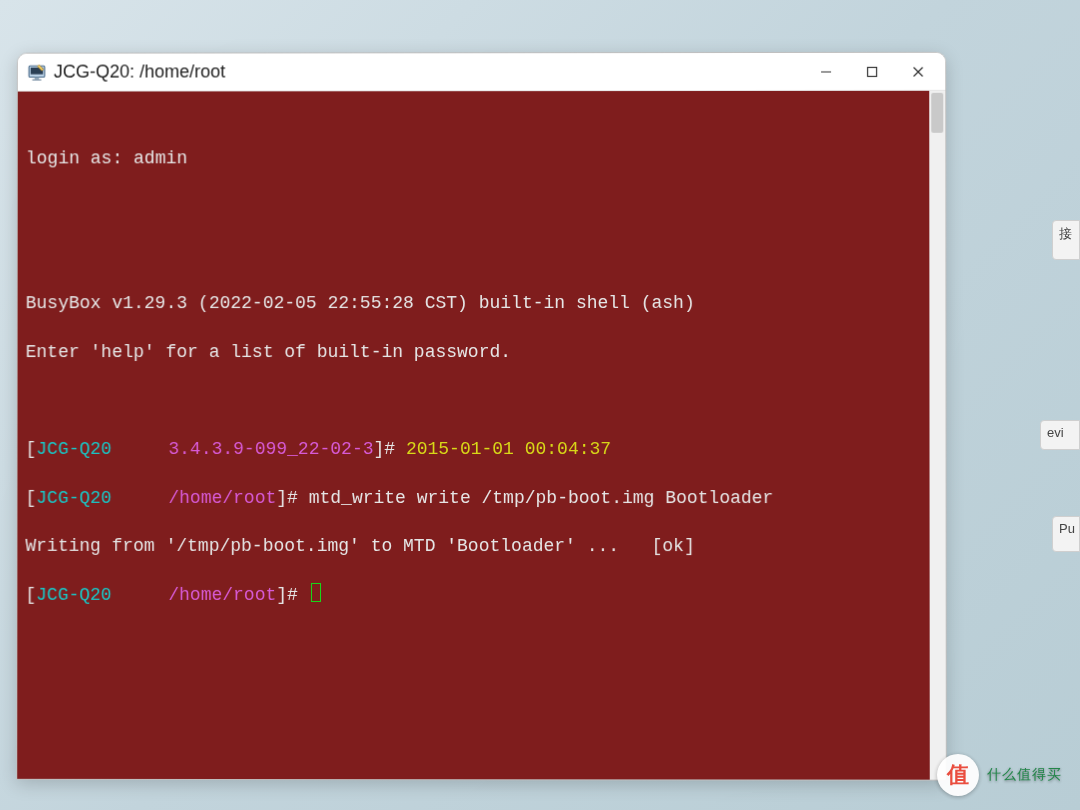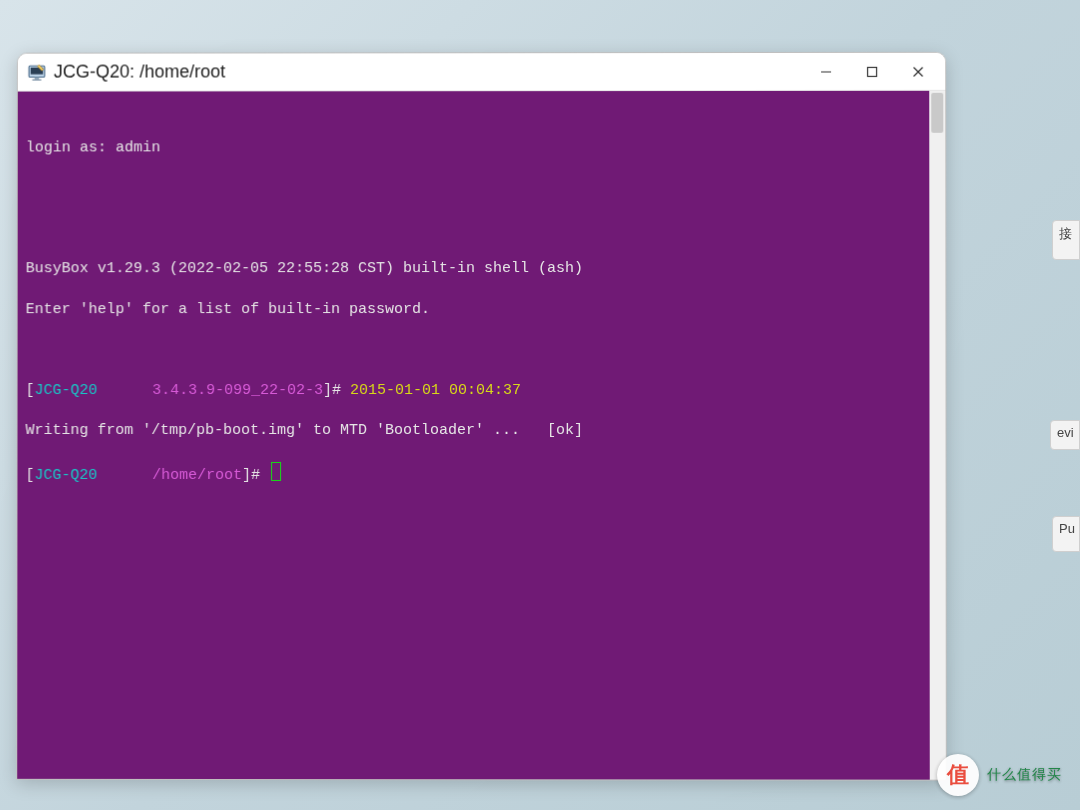--- a/index.html
+++ b/index.html
@@ -14,21 +14,21 @@
     position: absolute;
     right: 0;
     background: #f3f3f3;
     border: 1px solid #cfcfcf;
     border-radius: 4px 0 0 4px;
     font-size: 13px;
     color: #444;
     padding: 4px 6px;
   }
   .bg1 { top: 220px; height: 40px; width: 28px; }
-  .bg2 { top: 420px; height: 30px; width: 30px; }
+  .bg2 { top: 420px; height: 30px; width: 40px; }
   .bg3 { top: 516px; height: 36px; width: 28px; }
 
   .window {
     position: absolute;
     left: 16px;
     top: 52px;
     width: 930px;
     height: 728px;
     background: #ffffff;
     border: 1px solid #bfbfbf;
@@ -66,24 +66,24 @@
   }
   .winbtn {
     width: 46px; height: 32px;
     display: flex; align-items: center; justify-content: center;
     color: #333;
   }
   .winbtn svg { width: 12px; height: 12px; display:block; }
 
   .terminal {
     flex: 1 1 auto;
-    background: #701a75;
+    background: #7f1d1d;
     color: #e6e6e6;
     font-family: "Consolas", "Courier New", monospace;
-    font-size: 15px;
+    font-size: 18px;
     line-height: 1.35;
     padding: 6px 8px 8px 8px;
     white-space: pre;
     position: relative;
     border-right: 16px solid #f0f0f0; 
   }
   .scroll-thumb {
     position: absolute;
     right: -14px;
     top: 2px;
@@ -172,20 +172,21 @@
 
   <div class="terminal">
     <div class="scroll-thumb"></div>
 <span class="row"><span class="c-white">login as: </span><span class="c-white">admin</span></span>
 <span class="row"> </span>
 <span class="row"> </span>
 <span class="row"><span class="c-white">BusyBox v1.29.3 (2022-02-05 22:55:28 CST) built-in shell (ash)</span></span>
 <span class="row"><span class="c-white">Enter 'help' for a list of built-in password.</span></span>
 <span class="row"> </span>
 <span class="row"><span class="c-white">[</span><span class="c-cyan">JCG-Q20</span><span> </span><span class="c-mag">3.4.3.9-099_22-02-3</span><span class="c-white">]# </span><span class="c-yellow">2015-01-01 00:04:37</span></span>
+<span class="row"><span class="c-white">[</span><span class="c-cyan">JCG-Q20</span><span> </span><span class="c-mag">/home/root</span><span class="c-white">]# </span><span class="c-white">mtd_write write /tmp/pb-boot.img Bootloader</span></span>
 <span class="row"><span class="c-white">Writing from '/tmp/pb-boot.img' to MTD 'Bootloader' ...   [ok]</span></span>
 <span class="row"><span class="c-white">[</span><span class="c-cyan">JCG-Q20</span><span> </span><span class="c-mag">/home/root</span><span class="c-white">]# </span><span class="cursor"></span></span>
   </div>
 </div>
 
 <div class="watermark">
   <div class="badge">
       <span>值</span>
     </div>
   <div class="wm-text">什么值得买</div>

